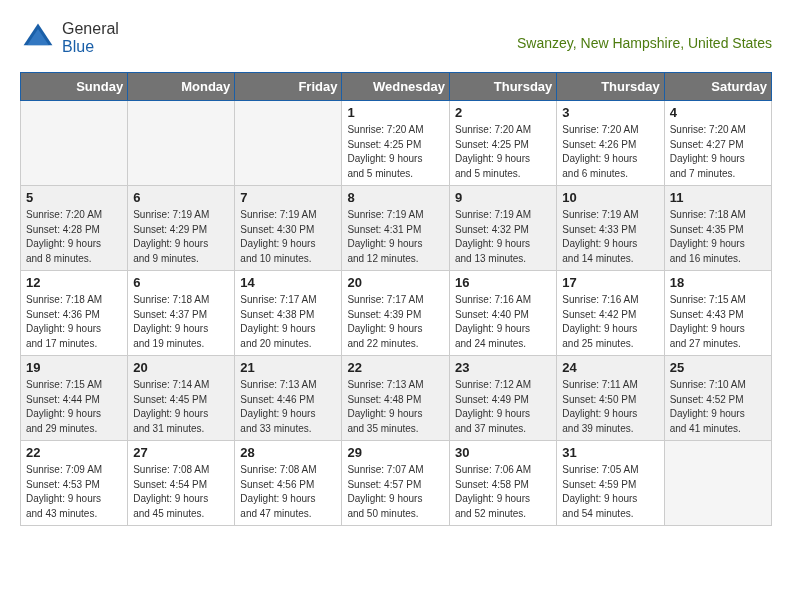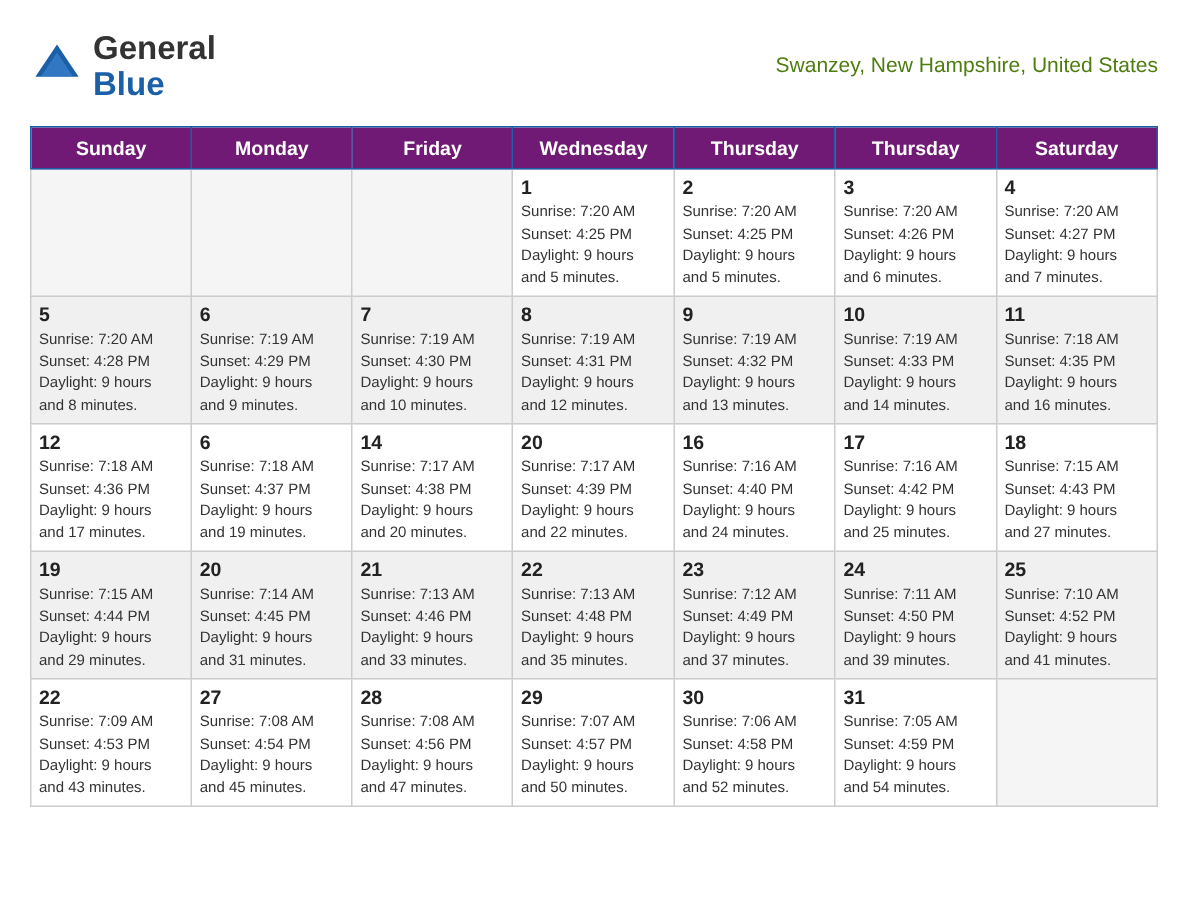--- a/index.html
+++ b/index.html
@@ -15,22 +15,22 @@
       justify-content: space-between;
       align-items: flex-start;
       margin-bottom: 16px;
     }
     .logo {
       display: flex;
       align-items: center;
       gap: 6px;
     }
     .logo-text {
-      font-size: 22px;
-      font-weight: bold;
+      font-size: 16px;
+      font-weight: normal;
       line-height: 1.1;
     }
     .logo-text .general { color: #333; }
     .logo-text .blue { color: #1a5fa8; }
     .logo-icon {
       width: 36px;
       height: 36px;
     }
     .title-block {
       text-align: right;
@@ -45,26 +45,26 @@
       color: #4d7c0f;
       margin-top: 15px;
       text-align: right;
     }
     .calendar {
       width: 100%;
       border-collapse: collapse;
       border: 1px solid #ccc;
     }
     .calendar th {
-      background: #701a75;
+      background: #737373;
       color: #fff;
       font-size: 13px;
       font-weight: bold;
       padding: 6px 4px;
-      text-align: center;
+      text-align: right;
       border: 1px solid #1a5fa8;
     }
     .calendar td {
       vertical-align: top;
       border: 1px solid #ccc;
       padding: 4px 5px;
       font-size: 10.5px;
       color: #333;
       width: 108px;
       min-height: 80px;

